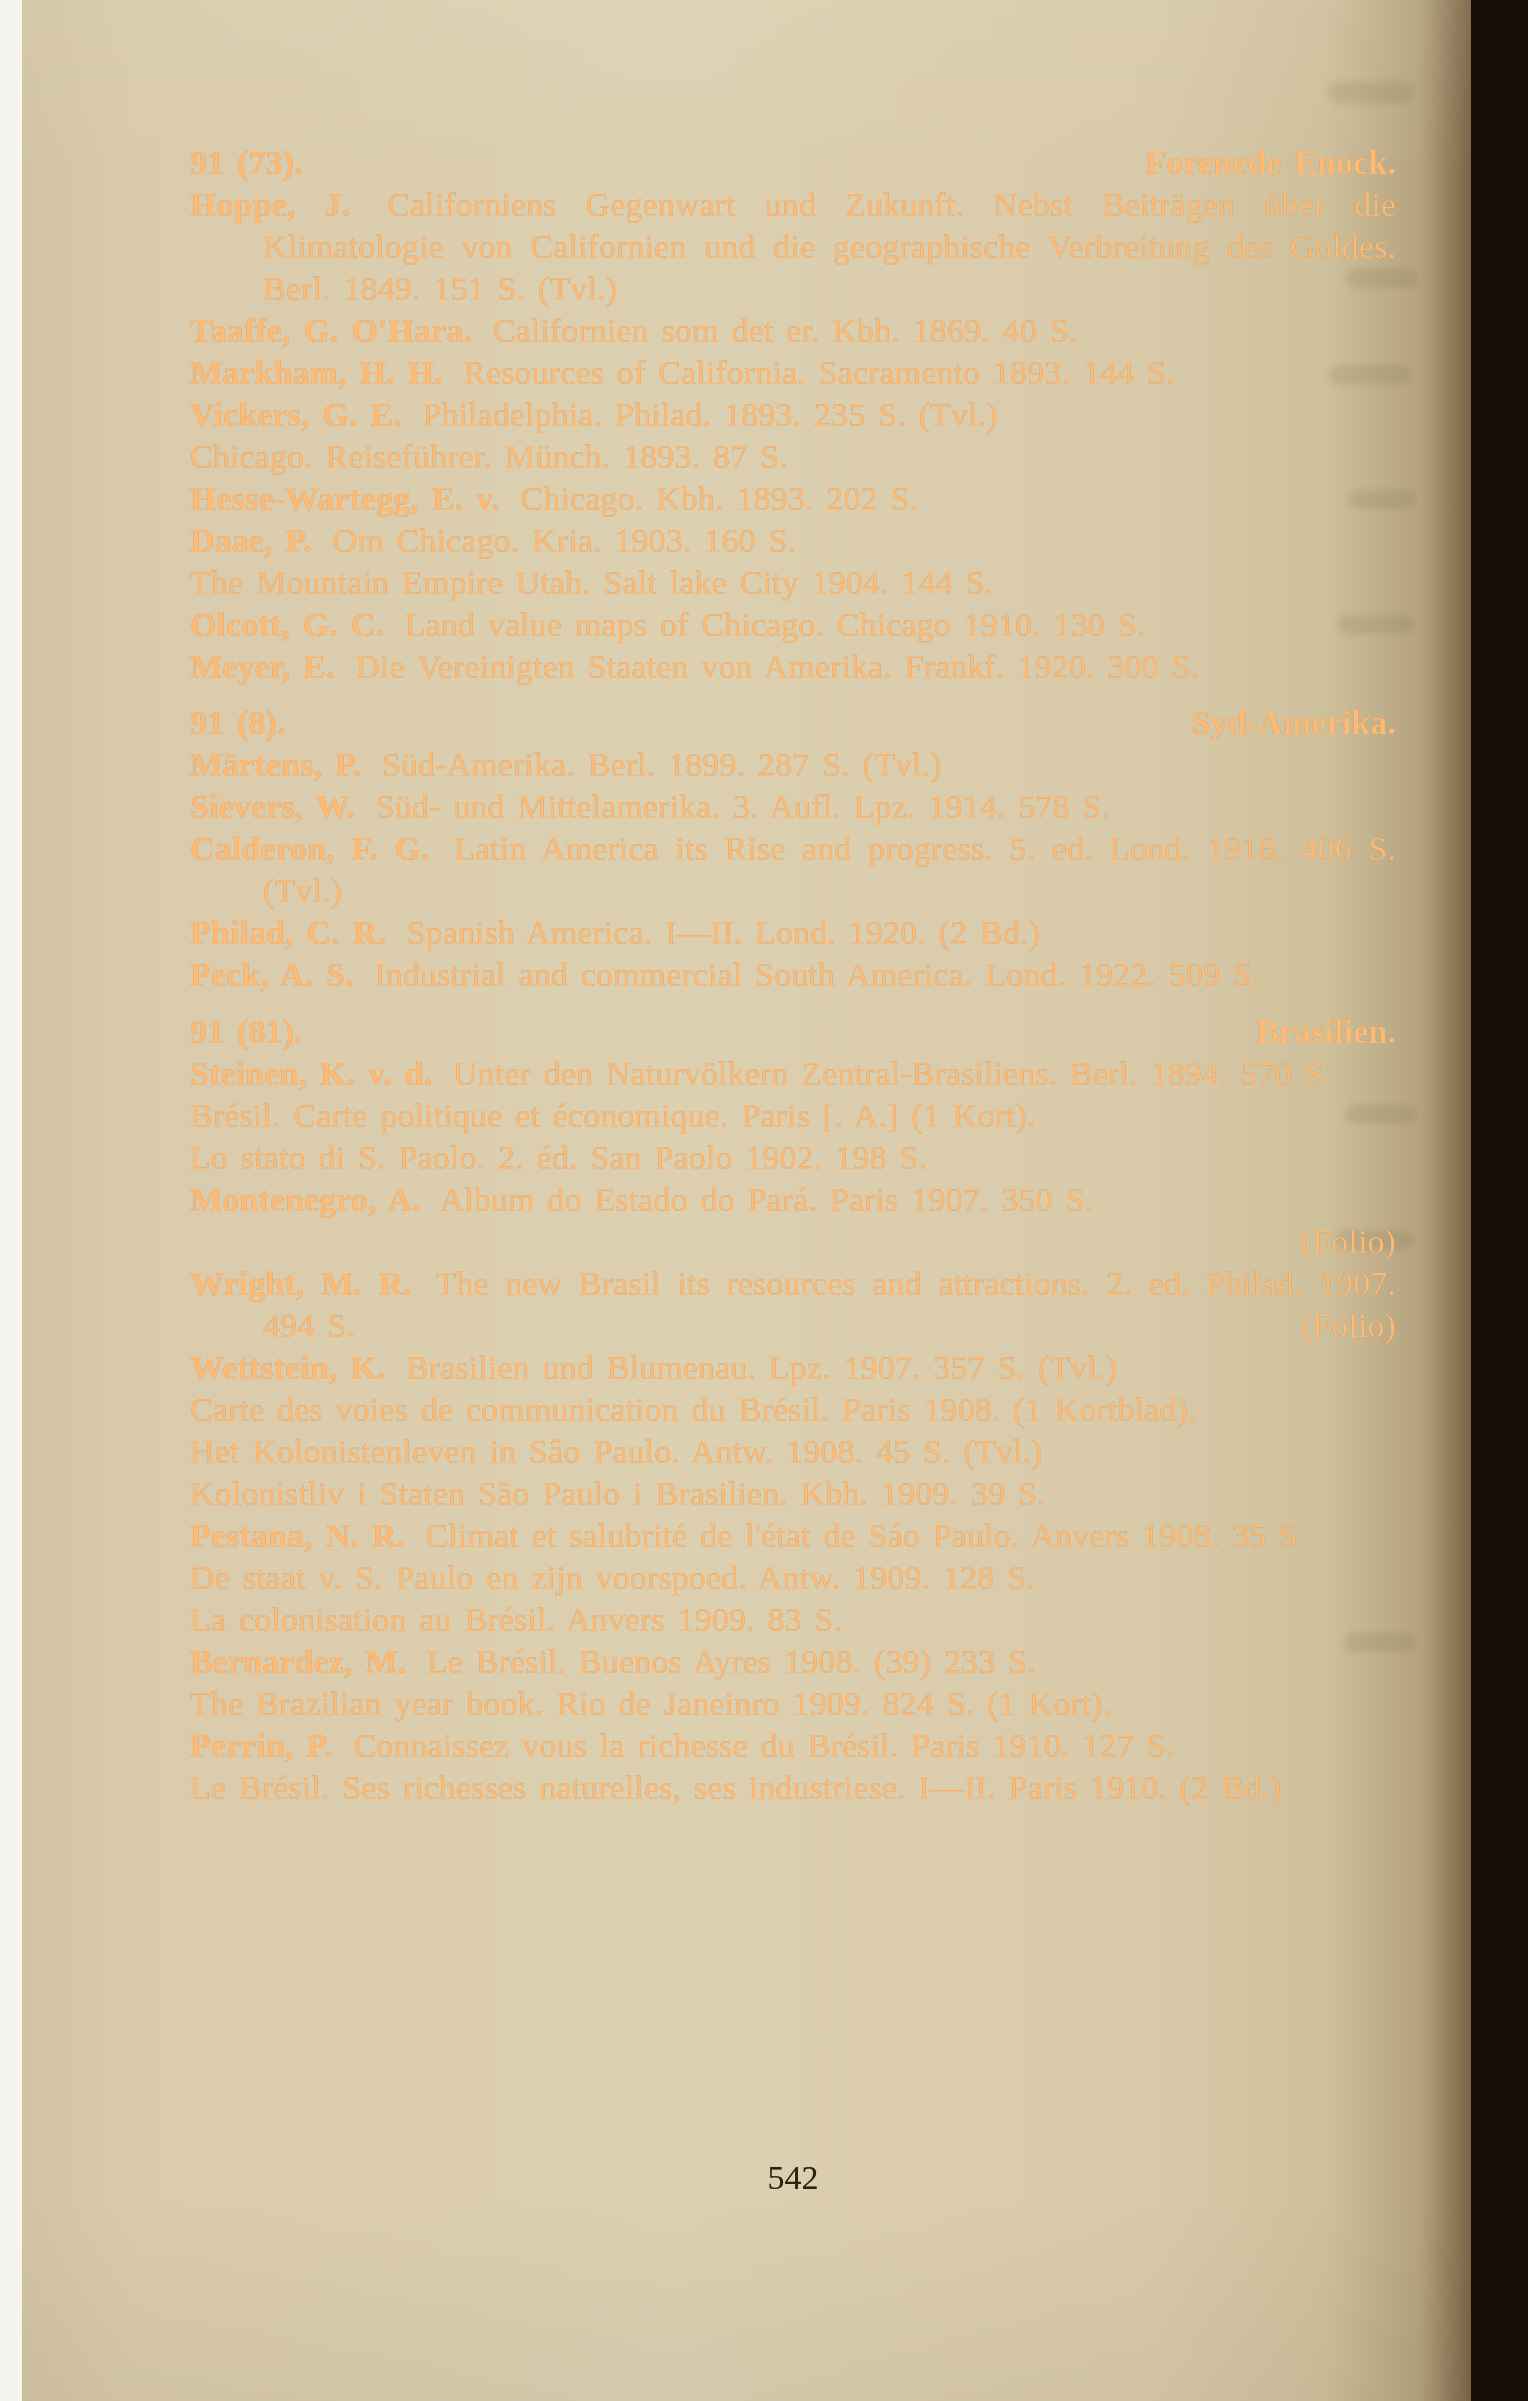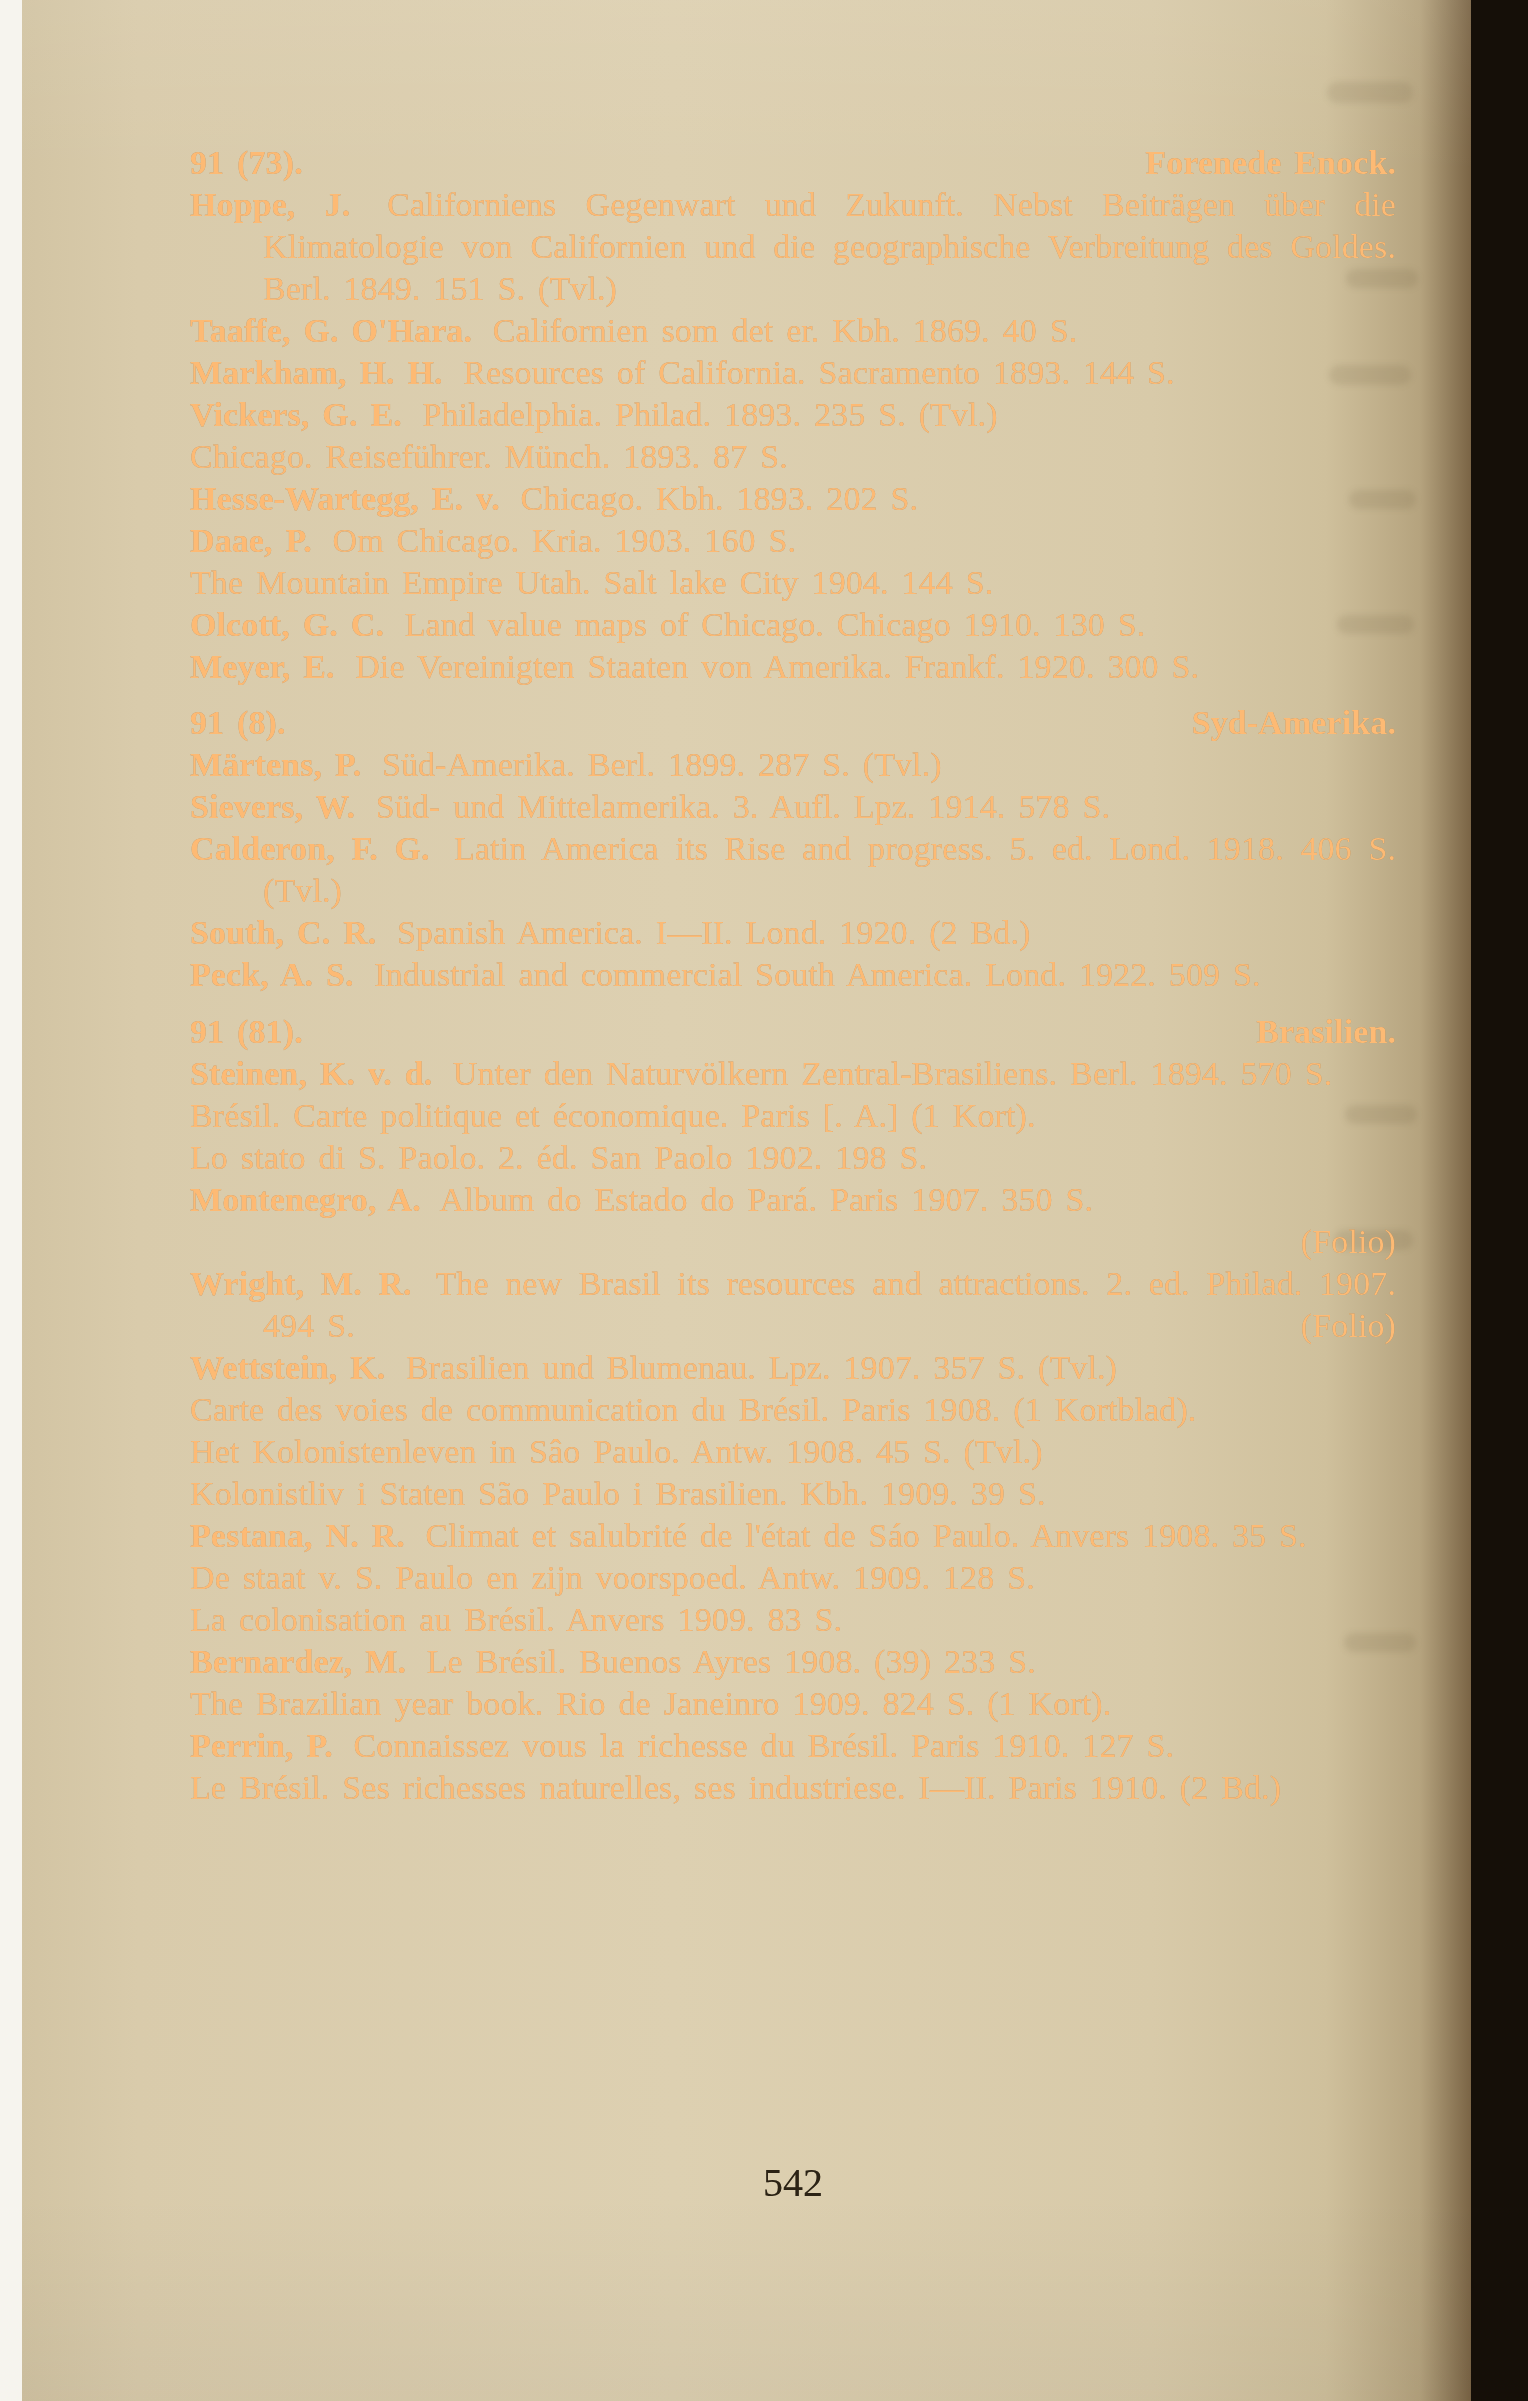--- a/index.html
+++ b/index.html
@@ -47,21 +47,21 @@
   .sec-gap { margin-top:14.4px;gap:45px; }
   .entry {
     text-align:justify;
     padding-left:73px; text-indent:-73px;
   }
   .entry .author { font-weight:bold; margin-right:7.7px; }
   .right-note { text-align:right; }
   .right-note.pull-up { margin-top:-42px; }
   .page-num {
     position:absolute; left:190px; top:2159px; width:1206px;
-    text-align:center; color:#2b2214; font-size:40px;
+    text-align:center; color:#2b2214; font-size:34px;
     text-shadow:0 0 0.5px rgba(43,34,20,.35);
   }
 </style>
 </head>
 <body>
 
 <div class="white-edge"></div>
 
 <div class="paper">
   <div class="ghost" style="right:58px; top:82px; width:86px; height:21px;"></div>
@@ -129,21 +129,21 @@
   </p>
   <p class="entry">
     <b class="author">Sievers, W.</b>
     <span>Süd- und Mittelamerika. 3. Aufl. Lpz. 1914. 578 S.</span>
   </p>
   <p class="entry">
     <b class="author">Calderon, F. G.</b>
     <span>Latin America its Rise and progress. 5. ed. Lond. 1918. 406 S. (Tvl.)</span>
   </p>
   <p class="entry">
-    <b class="author">South, C. R.</b>
+    <b class="author">Philad, C. R.</b>
     <span>Spanish America. I—II. Lond. 1920. (2 Bd.)</span>
   </p>
   <p class="entry">
     <b class="author">Peck, A. S.</b>
     <span>Industrial and commercial South America. Lond. 1922. 509 S.</span>
   </p>
 
   <div class="sec-head sec-gap">
     <span class="sec-code">91 (81).</span>
     <span class="sec-title">Brasilien.</span>

